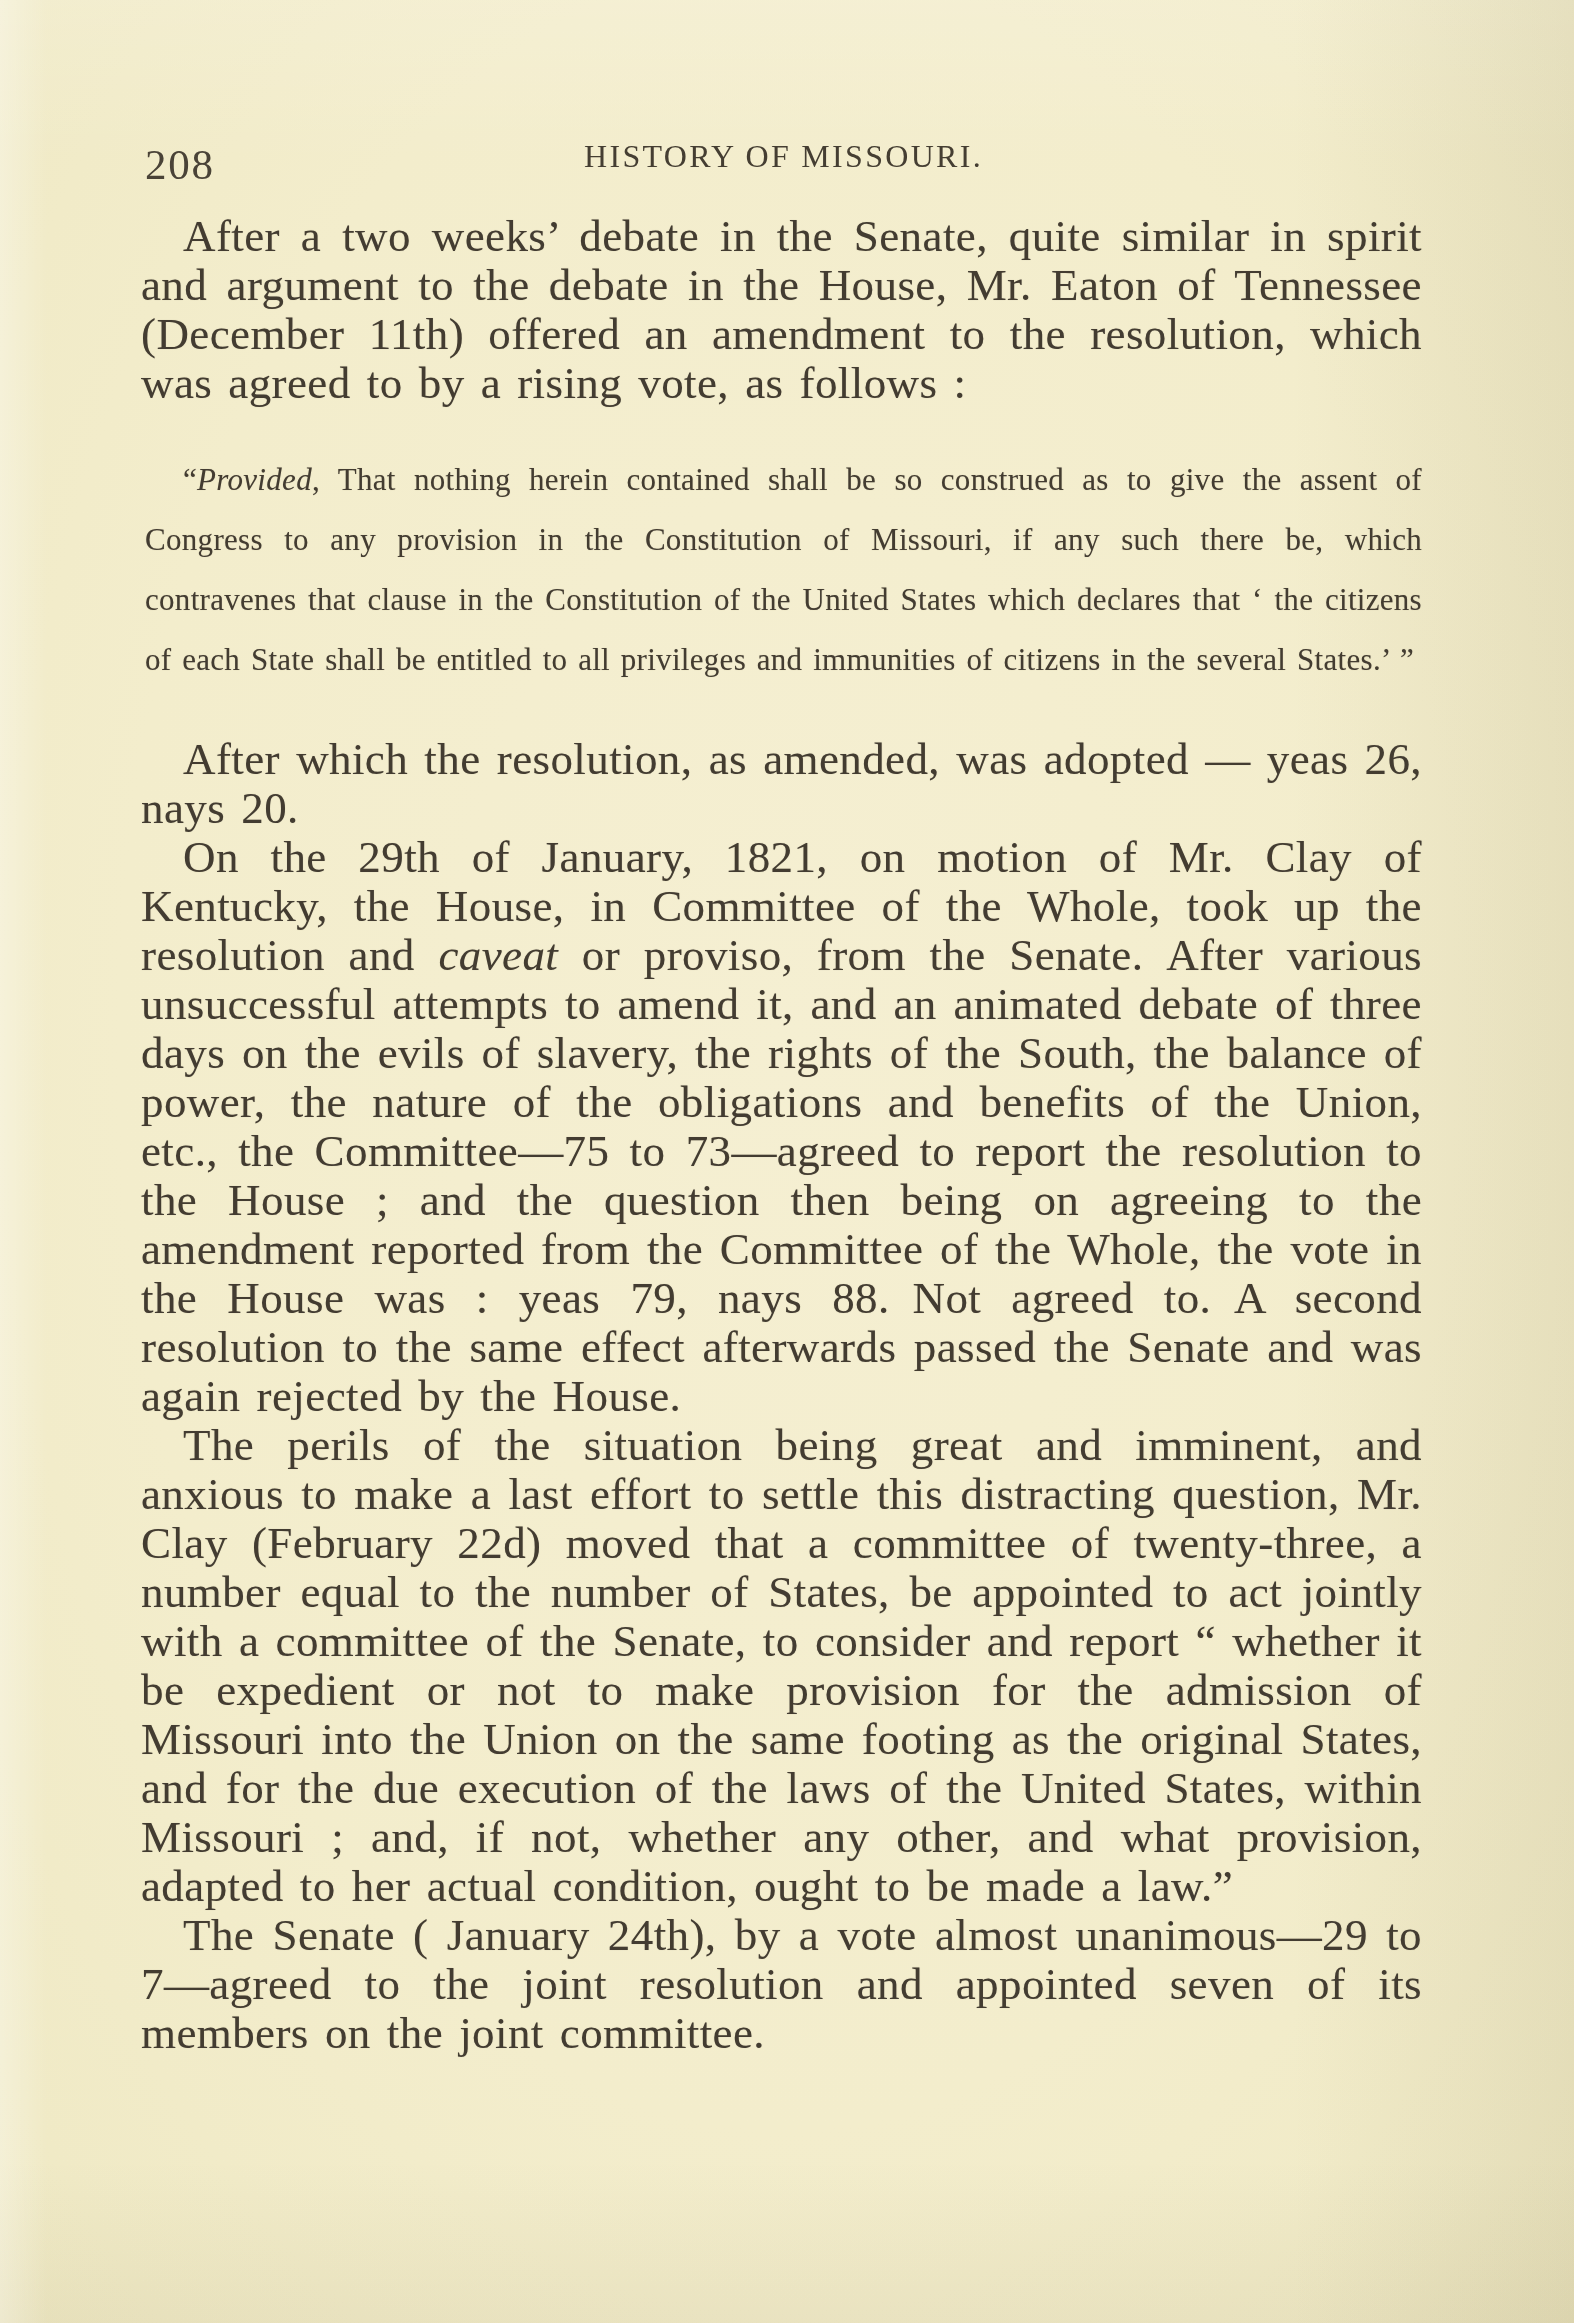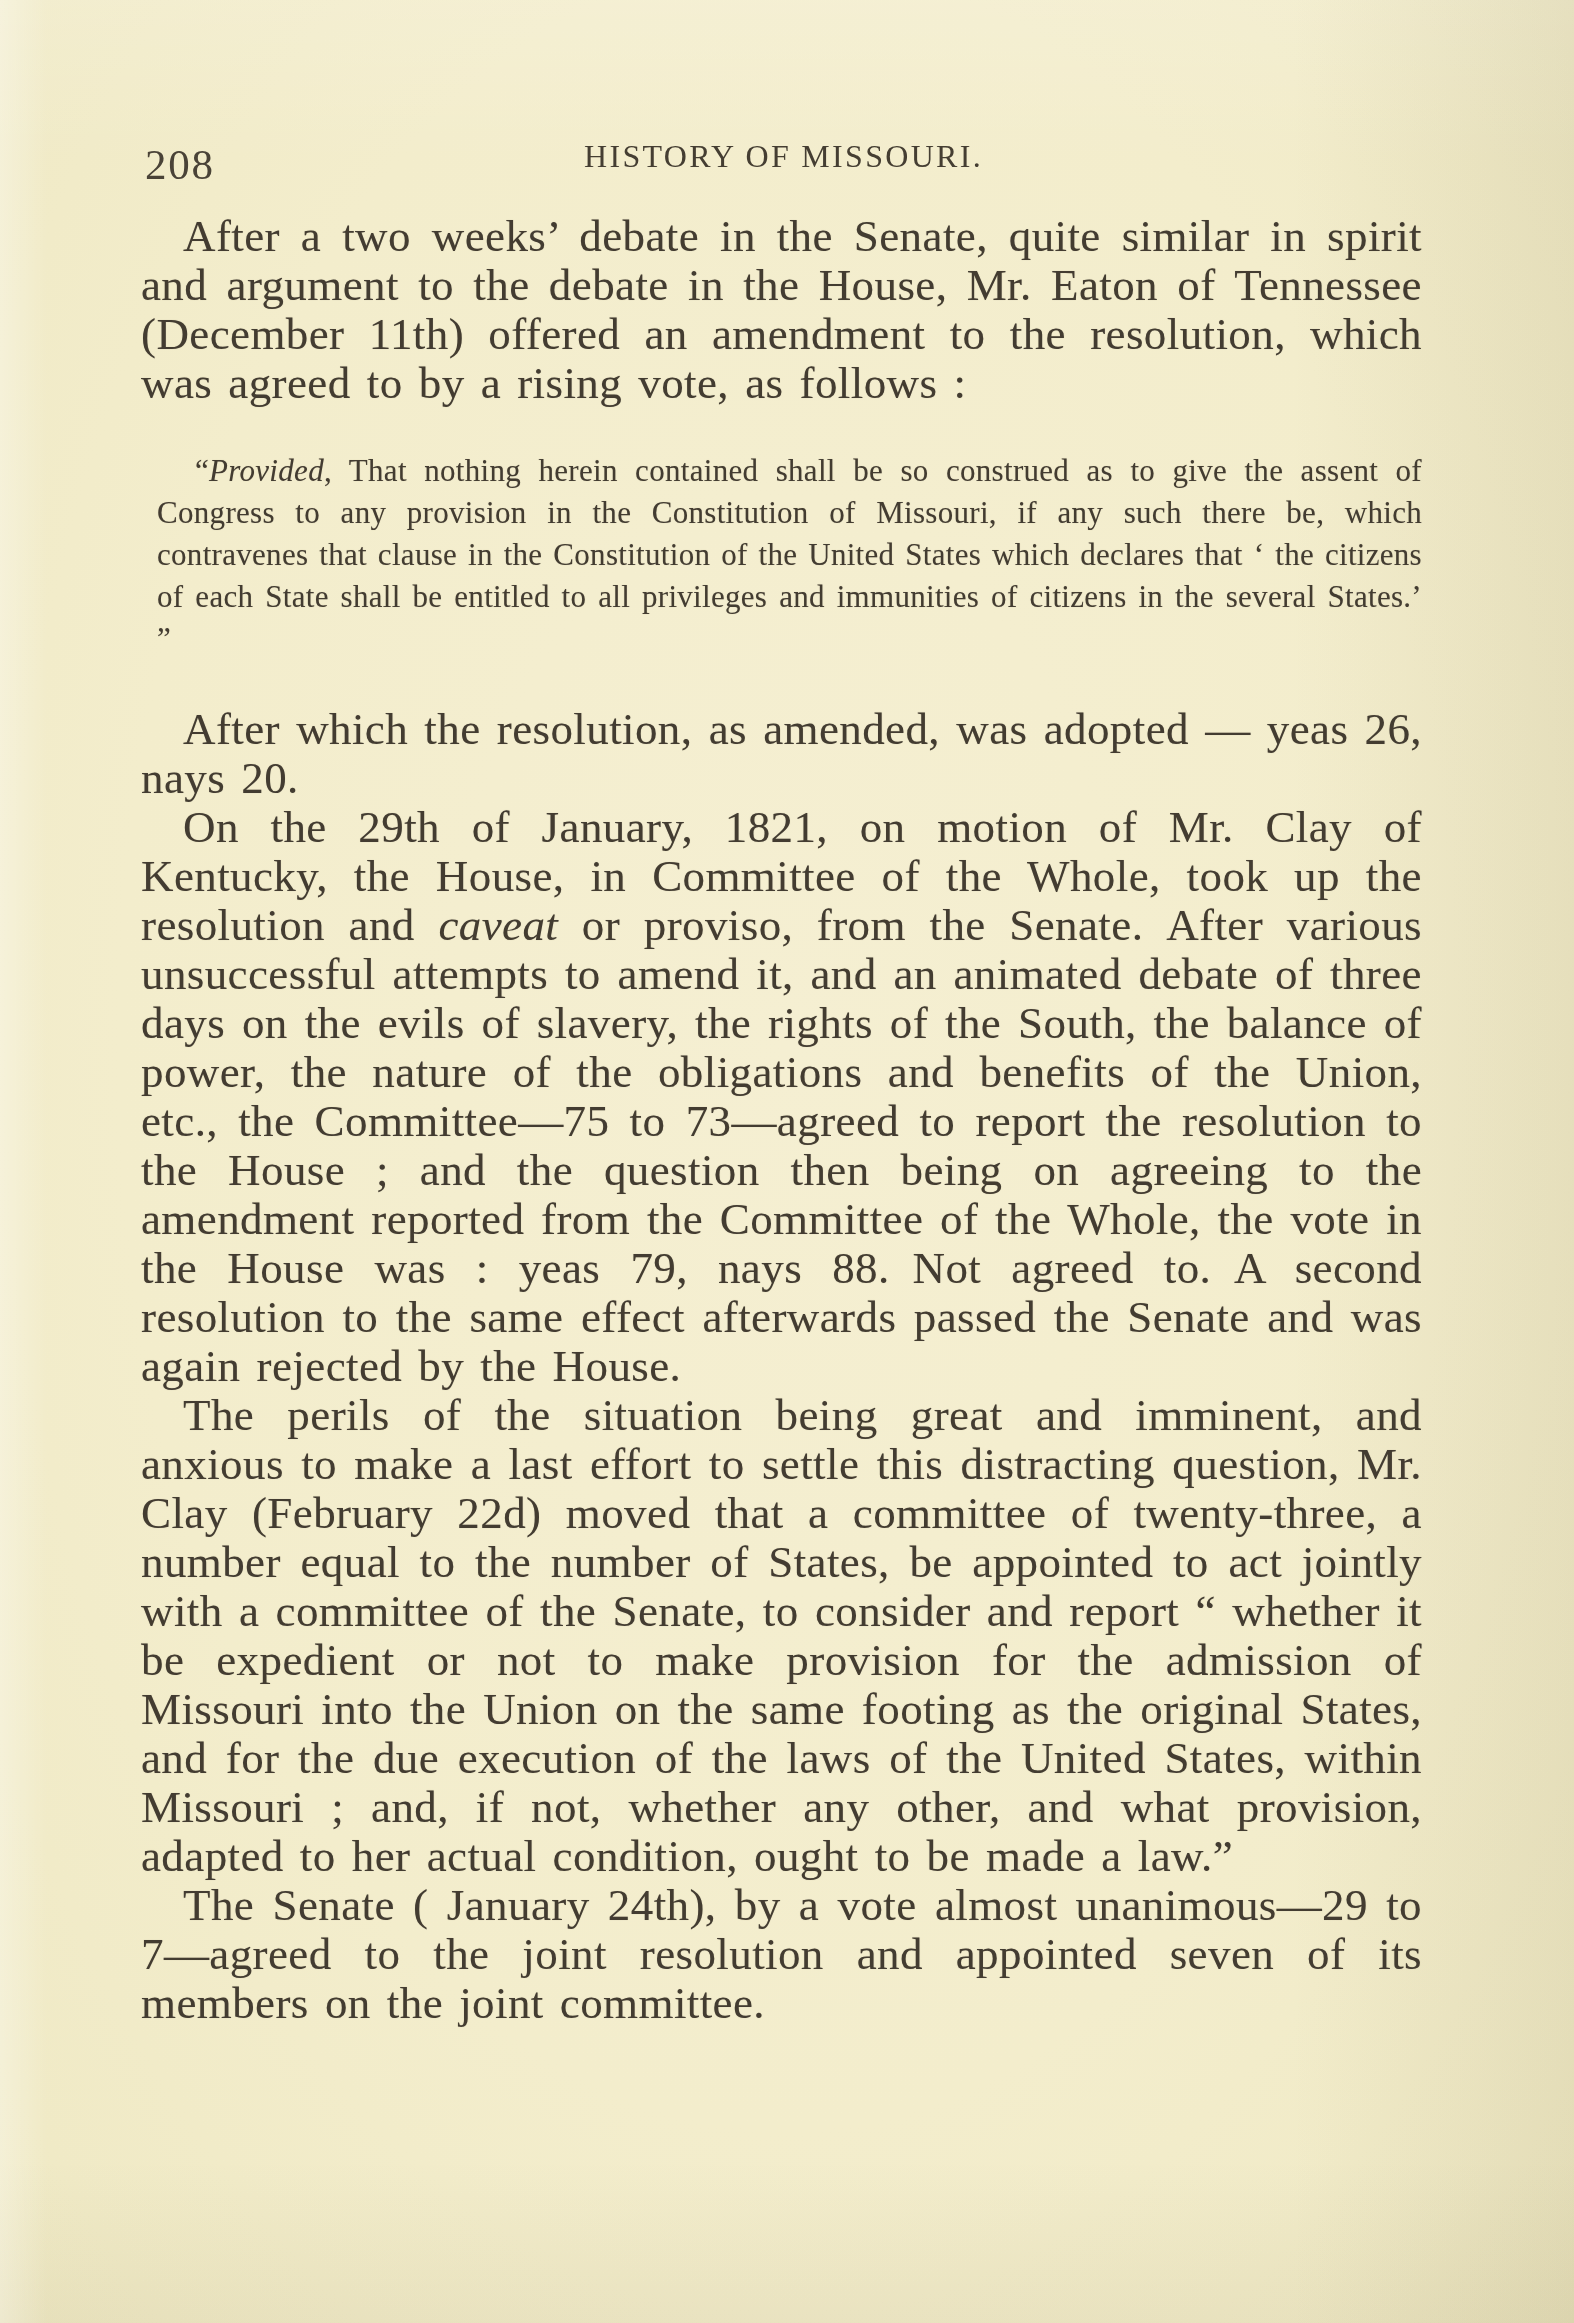--- a/index.html
+++ b/index.html
@@ -56,25 +56,25 @@
   p.body {
     font-size: 45px;
     line-height: 49px;
     text-indent: 42px;
     word-spacing: 4.5px;
     letter-spacing: 0.4px;
     text-shadow: 0 0 0.9px rgba(64,57,45,0.28);
   }
   p.quote {
     font-size: 31px;
-    line-height: 42px;
+    line-height: 60px;
     text-indent: 38px;
     word-spacing: 2.7px;
     letter-spacing: 0.3px;
-    margin: 42px 0 45px 16px;
+    margin: 42px 0 45px 4px;
     text-shadow: 0 0 0.9px rgba(64,57,45,0.25);
   }
   i { font-style: italic; }
 </style>
 </head>
 <body>
 
 <div class="page">
   <span class="pagenum">208</span>
   <div class="running">HISTORY OF MISSOURI.</div>

